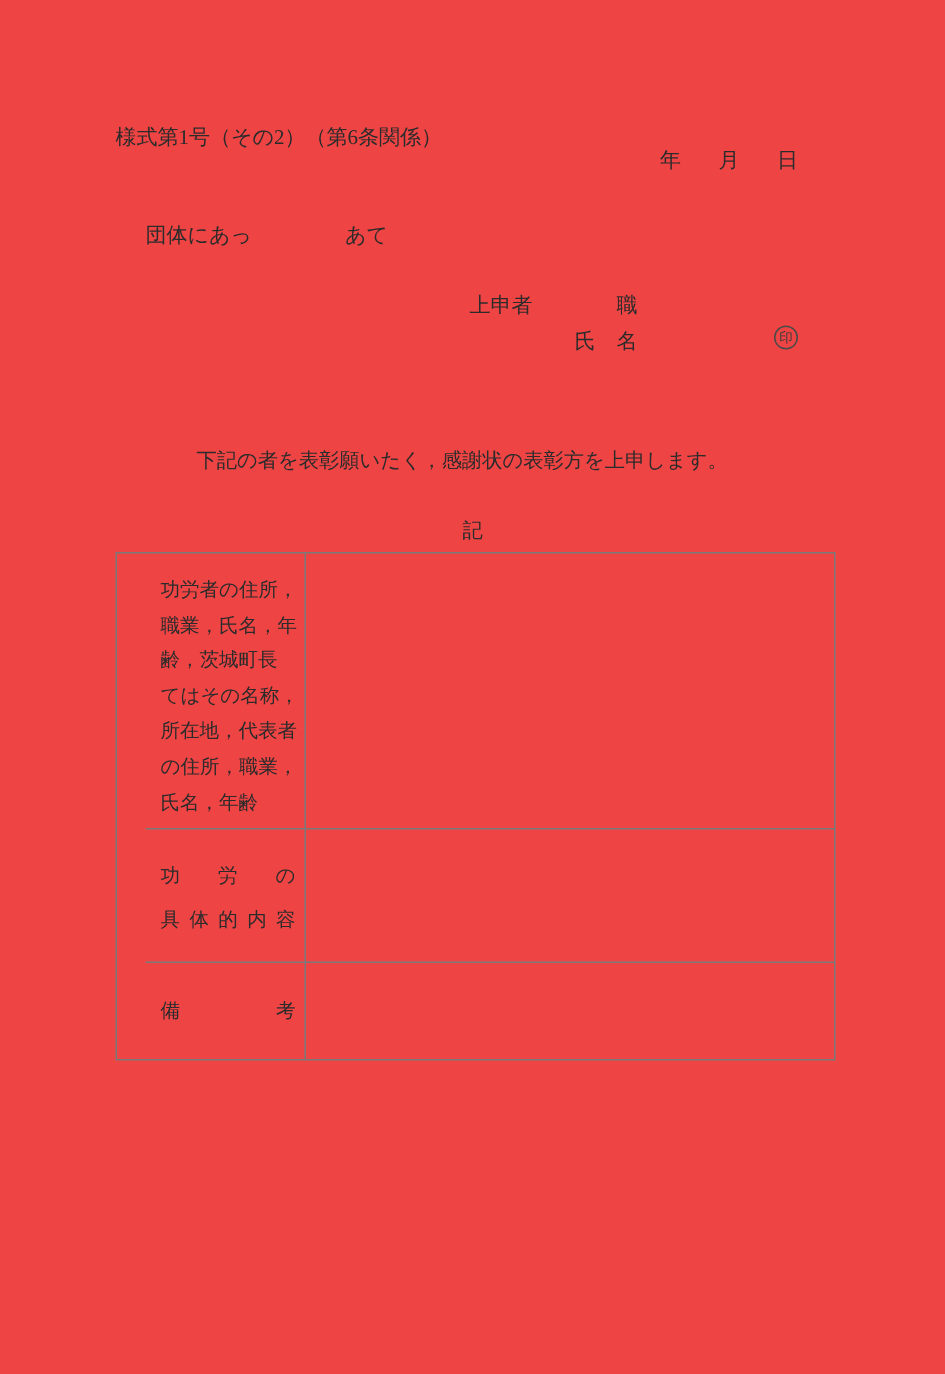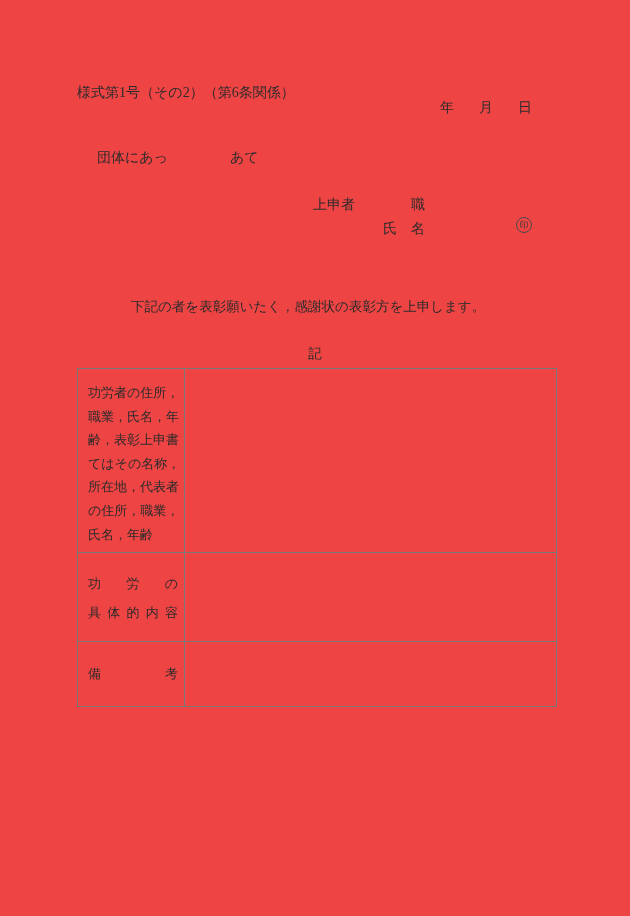--- a/index.html
+++ b/index.html
@@ -52,20 +52,21 @@
     text-align:center; font-size:13.5px; line-height:18px;
   }
   .form-table {
     position:absolute; left:77px; top:368px;
     width:480px; height:339px;
     border:1px solid #7a7a7a;
     box-sizing:border-box;
     display:grid;
     grid-template-columns:107px 1fr;
     grid-template-rows:184px 89px 1fr;
+    padding-left:19px;
   }
   .cell { box-sizing:border-box; }
   .label-cell {
     border-right:1px solid #7a7a7a;
     font-size:13px;
   }
   .hline { border-bottom:1px solid #7a7a7a; }
   .r1 { padding:12px 5px 0 10px; }
   .r1 .line { line-height:23.6px; white-space:nowrap; }
   .r2 { padding:16px 0 0 10px; }
@@ -106,21 +107,21 @@
 
   <div class="statement">下記の者を表彰願いたく，感謝状の表彰方を上申します。</div>
 
   <div class="ki">記</div>
 
   <div class="form-table">
 
     <div class="cell label-cell hline r1">
       <div class="line">功労者の住所，</div>
       <div class="line">職業，氏名，年</div>
-      <div class="line">齢，表彰上申書</div>
+      <div class="line">齢，茨城町長</div>
       <div class="line">てはその名称，</div>
       <div class="line">所在地，代表者</div>
       <div class="line">の住所，職業，</div>
       <div class="line">氏名，年齢</div>
     </div>
     <div class="cell hline"></div>
 
     <div class="cell label-cell hline r2">
       <div class="jline">
           <span>功</span>

